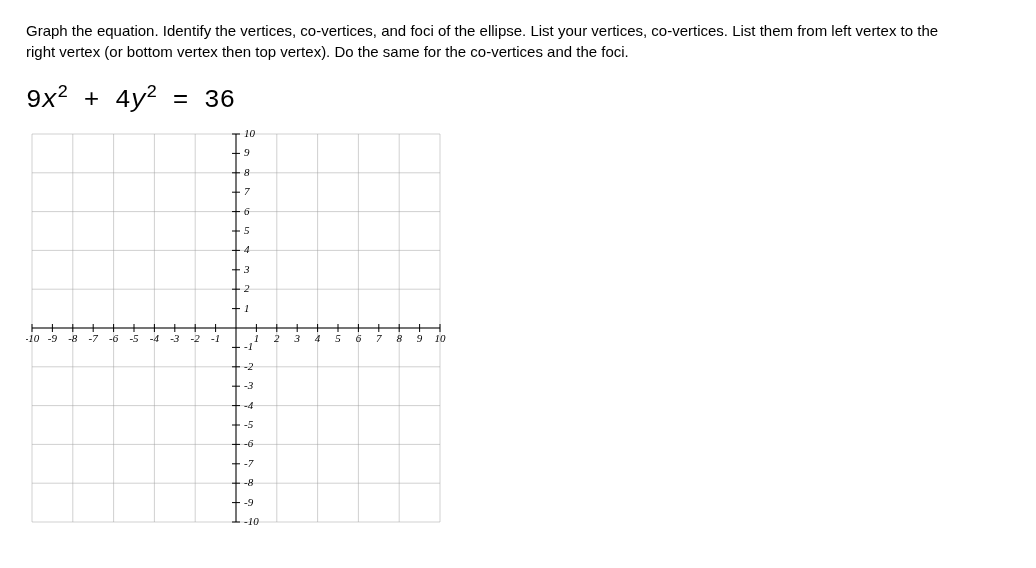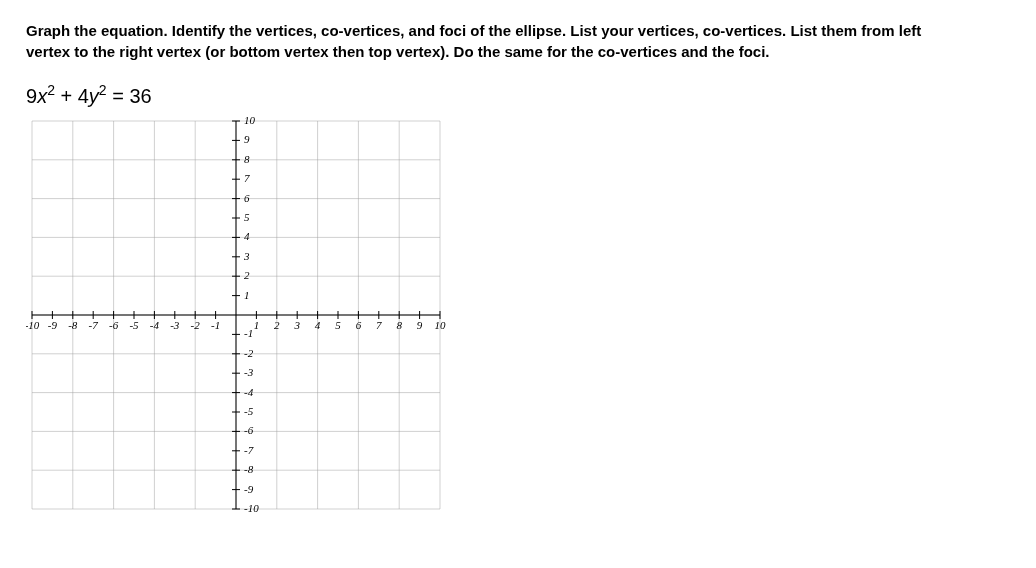--- a/index.html
+++ b/index.html
@@ -8,27 +8,26 @@
   color: #000;
   margin: 0;
   padding: 20px 26px;
   width: 1036px;
   box-sizing: border-box;
   background: #fff;
 }
 .question-text {
   line-height: 1.4;
   max-width: 940px;
-  font-weight: bold;
 }
 .equation {
-  font-family: Liberation Sans, sans-serif;
-  font-size: 20px;
+  font-family: Liberation Mono, monospace;
+  font-size: 26px;
   font-style: italic;
-  margin: 20px 0 7px 0;
+  margin: 20px 0 13px 0;
 }
 .equation .num { font-style: normal; }
 .equation sup { font-size: 0.7em; vertical-align: super; font-style: normal;}
 .graph-wrap {
   margin-top: 6px;
 }
 svg.graph {
   display: block;
 }
 .axis { stroke: #000; stroke-width: 1; }

